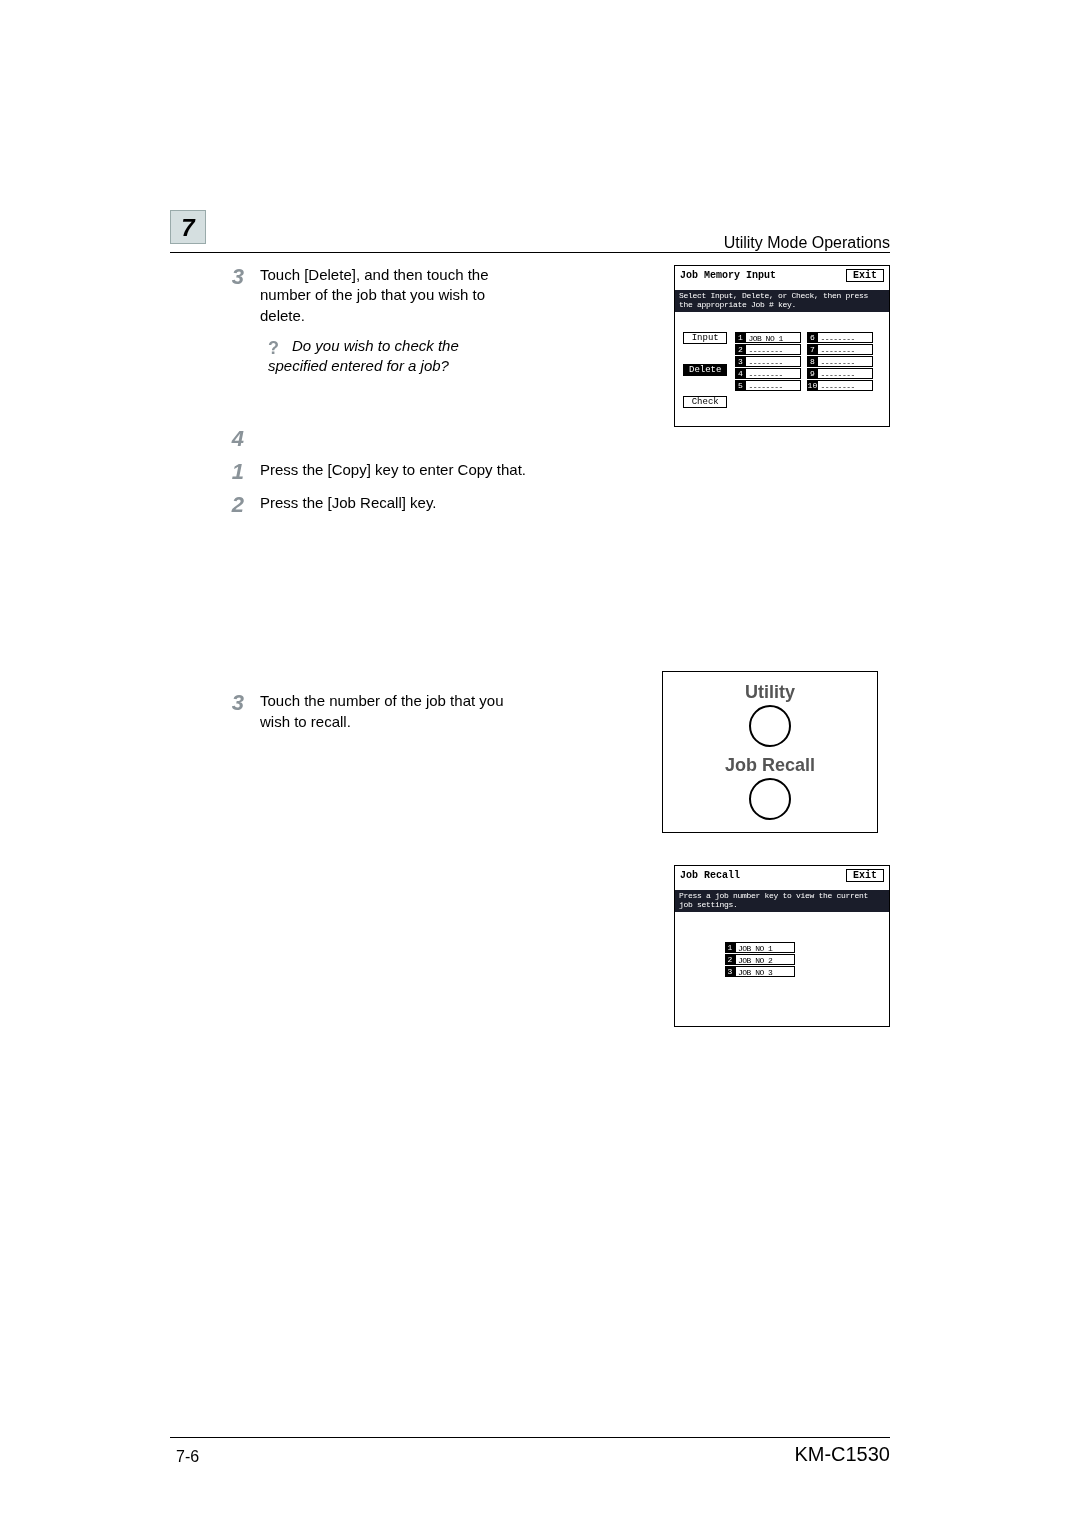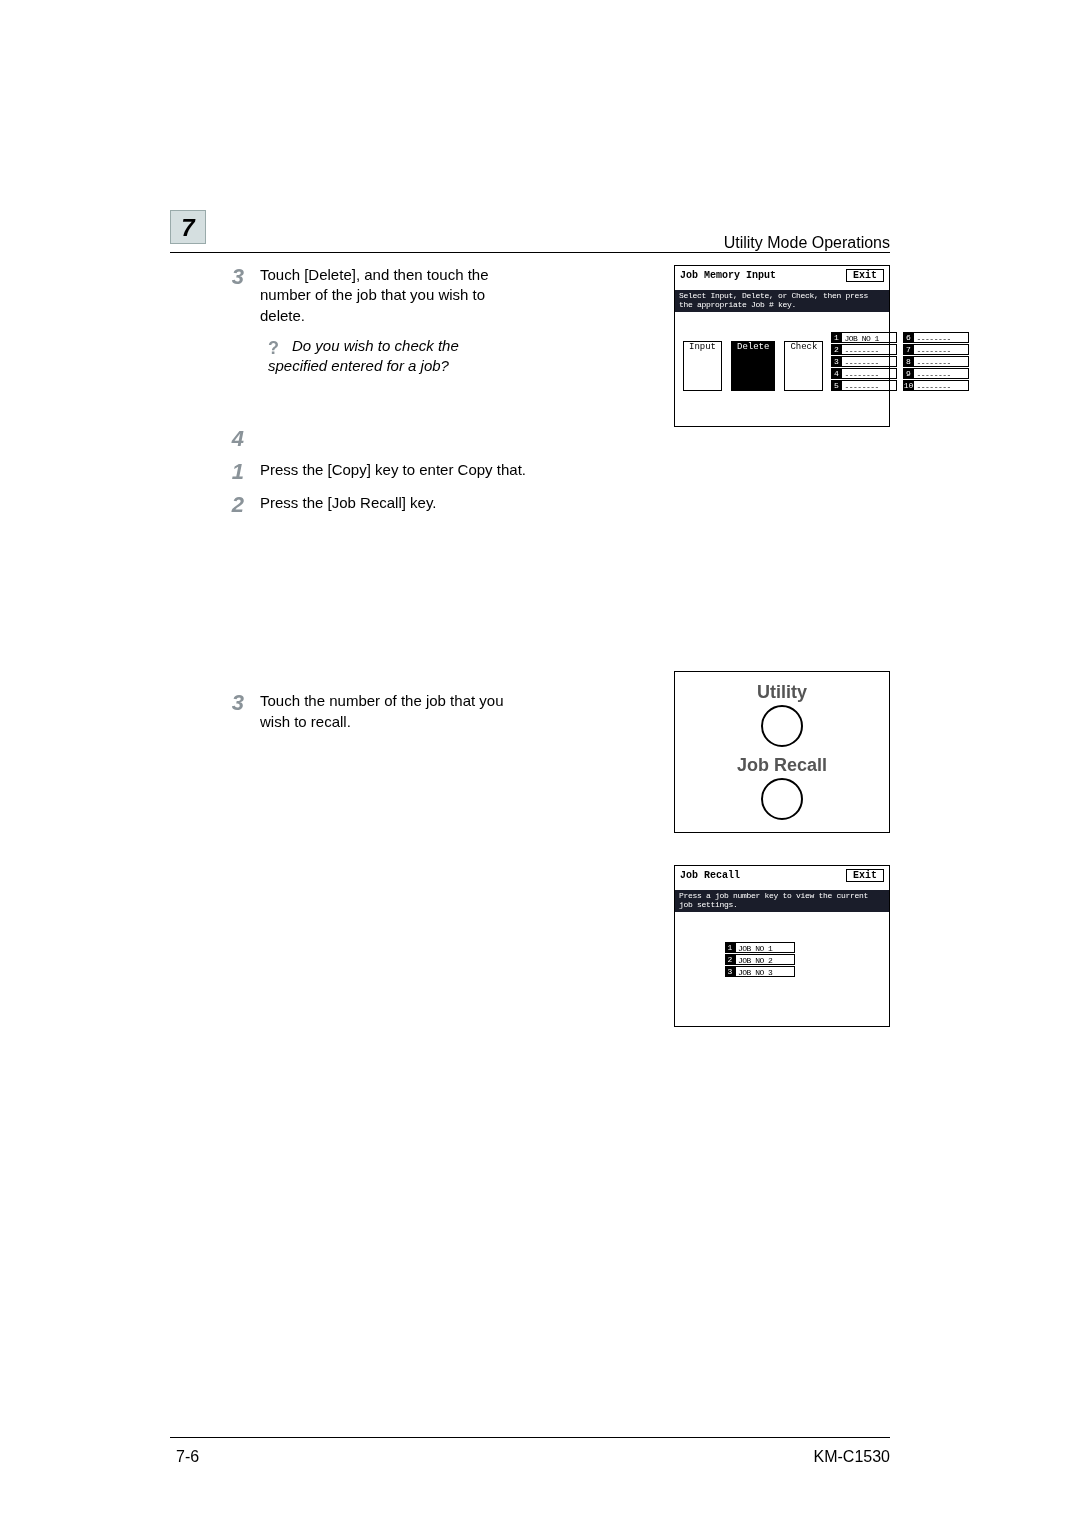--- a/index.html
+++ b/index.html
@@ -68,44 +68,44 @@
       justify-content: space-between;
       align-items: center;
       padding: 3px 5px 8px 5px;
       font-family: "Courier New", monospace;
       font-size: 10px;
       font-weight: bold;
     }
     .exit-btn { border: 1.5px solid #000; padding: 0 6px; font-size: 10px; background: #fff; }
     .msg-bar { background: #1a1d2a; color: #fff; font-family: "Courier New", monospace; font-size: 8px; padding: 2px 4px; line-height: 1.1; letter-spacing: -0.3px;}
     .panel-body { padding: 20px 8px 8px 8px; display: flex; gap: 8px; }
-    .side-btns { display: flex; flex-direction: row; gap: 9px; margin-top: 9px; }
+    .side-btns { display: flex; flex-direction: column; gap: 20px; }
     .sbtn { border: 1.5px solid #000; padding: 0 5px; font-family: "Courier New", monospace; font-size: 9px; text-align: center; background:#fff;}
     .sbtn.inv { background: #000; color: #fff; }
     .job-cols { display: flex; gap: 6px; }
     .jobcol { display: flex; flex-direction: column; gap: 1px; }
     .jobrow { display: flex; align-items: center; }
     .jnum { background: #000; color: #fff; font-family: "Courier New", monospace; font-size: 8px; width: 10px; height: 11px; text-align: center; line-height: 11px; }
     .jlabel { border: 1px solid #000; font-family: "Courier New", monospace; font-size: 8px; width: 56px; padding-left: 2px; height: 11px; line-height: 11px; letter-spacing: -0.5px;}
 
     .key-panel {
       border: 1.5px solid #000;
       padding: 10px 50px 12px 50px;
       text-align: center;
       width: 216px;
     }
     .key-label { font-family: Arial, sans-serif; font-size: 18px; color: #555; font-weight: bold; margin-bottom: 2px;}
     .key-circle { width: 42px; height: 42px; border: 2.5px solid #000; border-radius: 50%; margin: 2px auto 8px auto; }
 
     .footer-rule { position: absolute; bottom: 90px; left: 170px; width: 720px; height: 1.5px; background: #000; }
     .footer-left { position: absolute; bottom: 62px; left: 176px; font-size: 16px; }
-    .footer-right { position: absolute; bottom: 62px; right: 190px; font-size: 16px; }
+    .footer-right { position: absolute; bottom: 62px; right: 190px; font-size: 20px; }
 
     .screen1 { top: 55px; right: 0; width: 216px; height: 162px; }
-    .screen2 { top: 406px; right: 0; width: 216px; height: 162px; margin-left: 28px; }
+    .screen2 { top: 406px; right: 12px; width: 216px; height: 162px; margin-left: 28px; }
     .screen3 { top: 600px; right: 0; width: 216px; height: 162px; }
 
     .jobrecall-body { padding: 30px 0 10px 50px; display:flex; flex-direction:column; gap:1px;}
     .jr-row { display:flex; align-items:center;}
     .jr-row .jlabel { width: 60px; }
   </style>
 </head>
 <body>
 
 <div class="page">

